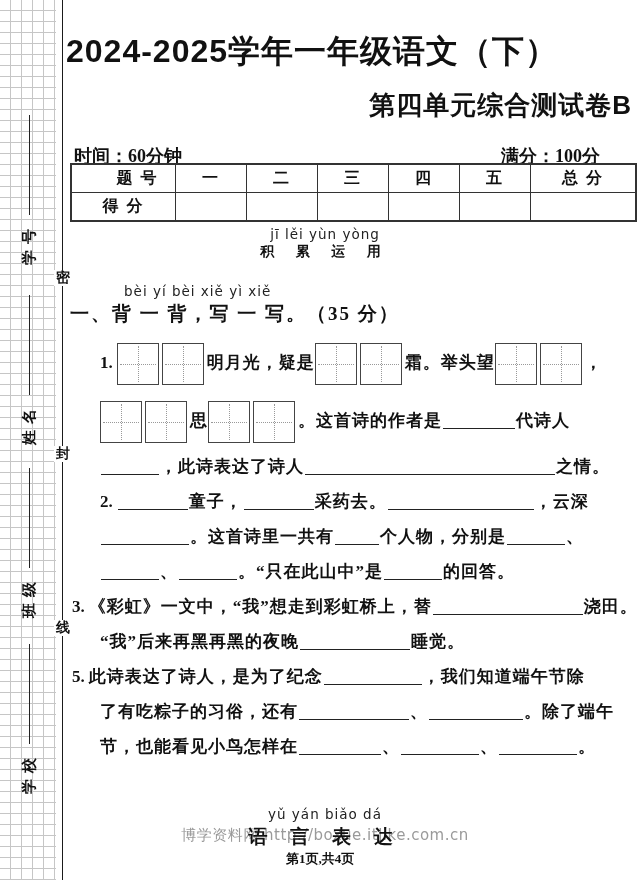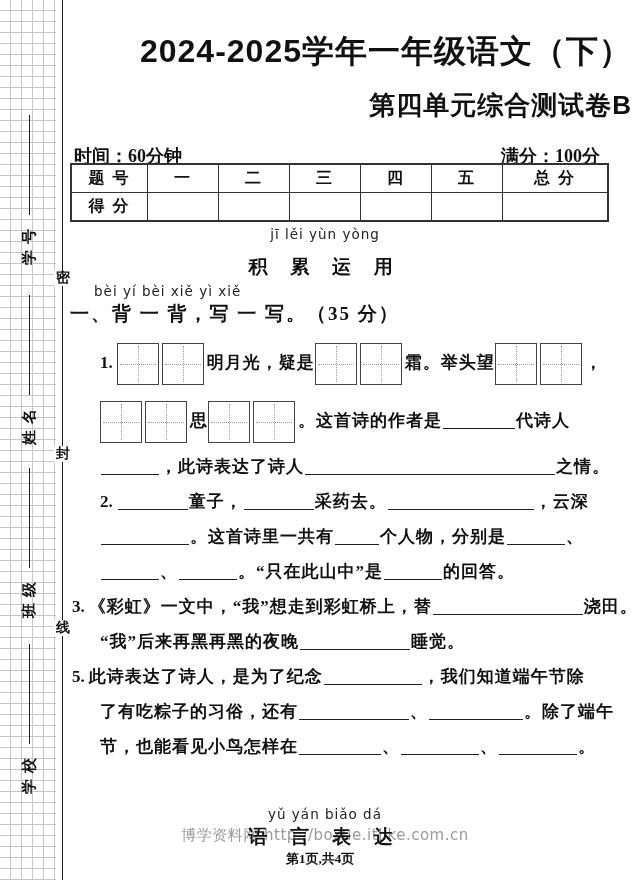--- a/index.html
+++ b/index.html
@@ -30,21 +30,21 @@
     font-size:15px;font-weight:700;z-index:2;
   }
   .sfield .lbl{letter-spacing:6px;white-space:nowrap;}
   .sfield .bl{flex:1;height:0;border-bottom:1.5px solid #222;}
   .sfield:nth-of-type(1){top:180px}
   .sfield:nth-of-type(2){top:360px}
   .sfield:nth-of-type(3){top:533px}
   .sfield:nth-of-type(4){top:709px}
   
   .h1{
-    position:absolute;left:66px;right:8px;top:30px;text-align:right;
+    position:absolute;left:66px;right:8px;top:30px;text-align:left;
     font-family:"Liberation Sans","DejaVu Sans",sans-serif;
     font-weight:900;font-size:32px;letter-spacing:1px;white-space:nowrap;
   }
   .h2{
     position:absolute;left:66px;right:8px;top:88px;text-align:right;
     font-family:"Liberation Sans","DejaVu Sans",sans-serif;
     font-weight:900;font-size:26px;letter-spacing:1px;
   }
   .meta{position:absolute;left:74px;right:40px;top:144px;font-size:18px;font-weight:600;}
   .meta .right{float:right;}
@@ -54,25 +54,25 @@
     table-layout:fixed;
   }
   table.score td{
     border:1px solid #333;height:27px;text-align:center;
     font-size:16px;font-weight:600;letter-spacing:2px;padding:0;
   }
   table.score{border:2px solid #333;}
   
   .sec{position:absolute;left:70px;width:510px;text-align:center;}
   .sec .py{font-family:"DejaVu Sans",sans-serif;font-size:13.5px;color:#222;letter-spacing:1px;}
-  .sec .ti{font-size:19px;font-weight:700;letter-spacing:9px;margin-top:12px;}
+  .sec .ti{font-size:14px;font-weight:700;letter-spacing:9px;margin-top:1px;}
   #sec1{top:226px;}
   
   .qhead{position:absolute;left:70px;top:283px;}
-  .qhead .py{font-family:"DejaVu Sans",sans-serif;font-size:13.5px;letter-spacing:1px;margin-left:24px;color:#222;}
+  .qhead .py{font-family:"DejaVu Sans",sans-serif;font-size:13.5px;letter-spacing:1px;margin-left:54px;color:#222;}
   .qhead .ti{font-size:19px;font-weight:700;letter-spacing:2px;margin-top:2px;}
   
   #qarea{position:absolute;left:70px;top:338px;width:556px;font-size:17px;font-weight:600;letter-spacing:1px;}
   .ln{white-space:nowrap;}
   .ln.ind{padding-left:30px;}
   .ln.full{padding-left:2px;}
   .ln.t{height:35px;line-height:26px;}
   .ln.bx{height:58px;line-height:50px;}
   .num{font-weight:700;margin-right:4px;letter-spacing:0;}
   .blank{
@@ -130,21 +130,21 @@
 <div class="h1">2024-2025学年一年级语文（下）</div>
 <div class="h2">第四单元综合测试卷B</div>
 <div class="meta">
   <span>时间：60分钟</span>
   <span class="right">满分：100分</span>
 </div>
 
 <table class="score">
   <tbody id="scoretbody">
       <tr>
-        <td style="width: 75px;">题 号</td>
+        <td style="width: 75px; padding-left: 28px;">题 号</td>
         <td style="width: 70px;">一</td>
         <td style="width: 70px;">二</td>
         <td style="width: 70px;">三</td>
         <td style="width: 70px;">四</td>
         <td style="width: 70px;">五</td>
         <td style="width: 104px;">总 分</td>
       </tr>
       <tr>
         <td>得 分</td>
         <td></td>

